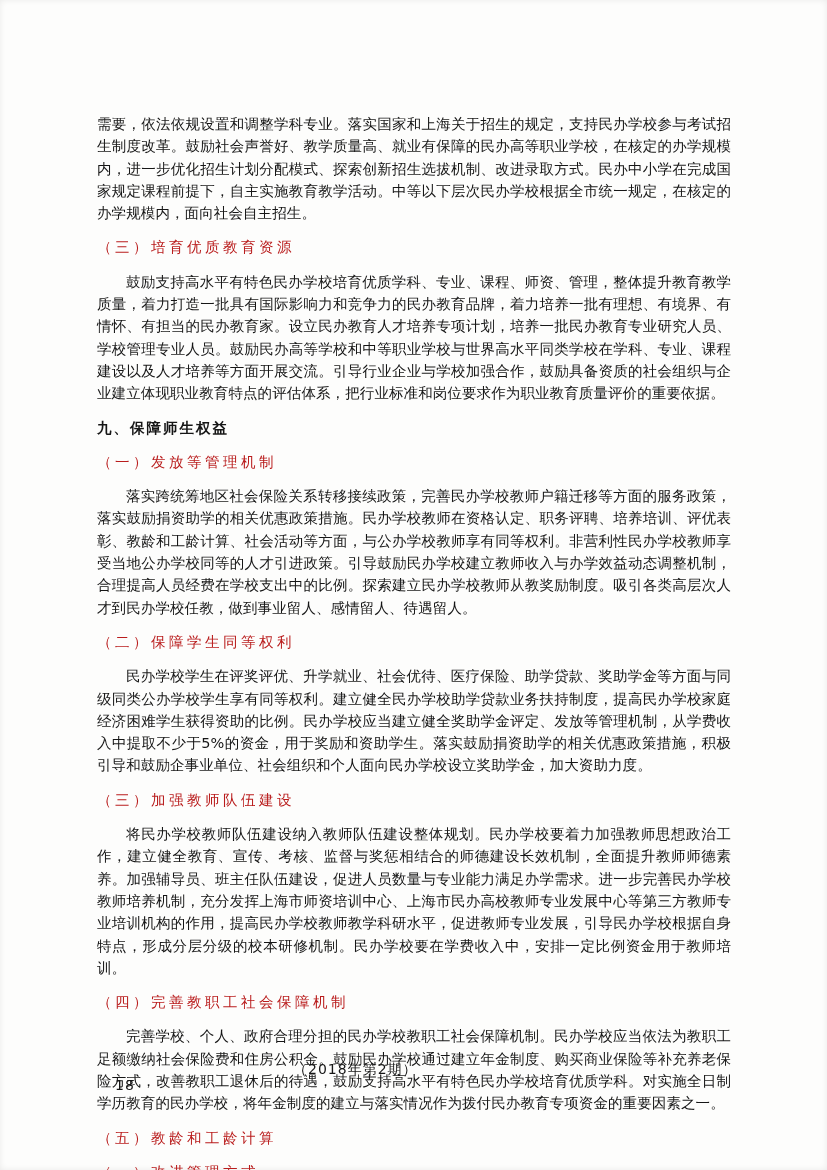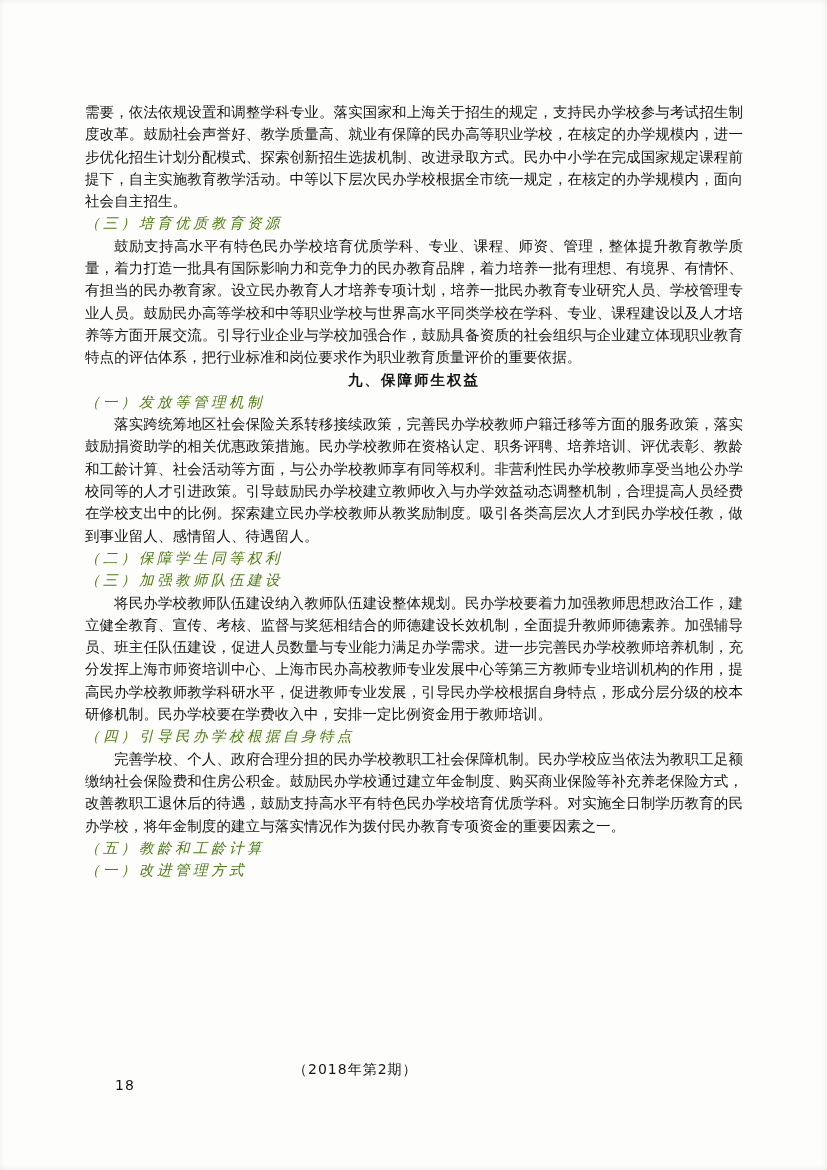--- a/index.html
+++ b/index.html
@@ -22,41 +22,40 @@
     position: absolute;
     left: 85px;
     top: 101px;
     width: 658px;
     font-size: 14.5px;
     line-height: 22.3px;
     text-align: justify;
     letter-spacing: 0.1px;
   }
   .content p {
-    margin: 0;
+    margin: 12px;
     padding: 0;
   }
   .para {
     text-indent: 2em;
   }
   .para-cont {
     text-indent: 0;
   }
   .section-heading {
     font-weight: bold;
     margin-left: 2em;
     letter-spacing: 2px;
-    text-align: center;
+    text-align: left;
   }
   .sub-heading {
-    font-style: italic;
     margin-left: 2em;
     letter-spacing: 3.5px;
     text-align: left;
-    color: #4d7c0f;
+    color: #b91c1c;
   }
   .footer {
     position: absolute;
     left: 85px;
     top: 1058px;
     width: 658px;
     height: 22px;
     font-size: 14px;
     line-height: 22px;
   }
@@ -78,23 +77,24 @@
 
 <div class="page">
   <div class="content">
     <p class="para para-cont">需要，依法依规设置和调整学科专业。落实国家和上海关于招生的规定，支持民办学校参与考试招生制度改革。鼓励社会声誉好、教学质量高、就业有保障的民办高等职业学校，在核定的办学规模内，进一步优化招生计划分配模式、探索创新招生选拔机制、改进录取方式。民办中小学在完成国家规定课程前提下，自主实施教育教学活动。中等以下层次民办学校根据全市统一规定，在核定的办学规模内，面向社会自主招生。</p>
     <p class="sub-heading">（三）培育优质教育资源</p>
     <p class="para">鼓励支持高水平有特色民办学校培育优质学科、专业、课程、师资、管理，整体提升教育教学质量，着力打造一批具有国际影响力和竞争力的民办教育品牌，着力培养一批有理想、有境界、有情怀、有担当的民办教育家。设立民办教育人才培养专项计划，培养一批民办教育专业研究人员、学校管理专业人员。鼓励民办高等学校和中等职业学校与世界高水平同类学校在学科、专业、课程建设以及人才培养等方面开展交流。引导行业企业与学校加强合作，鼓励具备资质的社会组织与企业建立体现职业教育特点的评估体系，把行业标准和岗位要求作为职业教育质量评价的重要依据。</p>
     <p class="section-heading">九、保障师生权益</p>
     <p class="sub-heading">（一）发放等管理机制</p>
     <p class="para">落实跨统筹地区社会保险关系转移接续政策，完善民办学校教师户籍迁移等方面的服务政策，落实鼓励捐资助学的相关优惠政策措施。民办学校教师在资格认定、职务评聘、培养培训、评优表彰、教龄和工龄计算、社会活动等方面，与公办学校教师享有同等权利。非营利性民办学校教师享受当地公办学校同等的人才引进政策。引导鼓励民办学校建立教师收入与办学效益动态调整机制，合理提高人员经费在学校支出中的比例。探索建立民办学校教师从教奖励制度。吸引各类高层次人才到民办学校任教，做到事业留人、感情留人、待遇留人。</p>
     <p class="sub-heading">（二）保障学生同等权利</p>
+    <p class="para">民办学校学生在评奖评优、升学就业、社会优待、医疗保险、助学贷款、奖助学金等方面与同级同类公办学校学生享有同等权利。建立健全民办学校助学贷款业务扶持制度，提高民办学校家庭经济困难学生获得资助的比例。民办学校应当建立健全奖助学金评定、发放等管理机制，从学费收入中提取不少于5%的资金，用于奖励和资助学生。落实鼓励捐资助学的相关优惠政策措施，积极引导和鼓励企事业单位、社会组织和个人面向民办学校设立奖助学金，加大资助力度。</p>
     <p class="sub-heading">（三）加强教师队伍建设</p>
     <p class="para">将民办学校教师队伍建设纳入教师队伍建设整体规划。民办学校要着力加强教师思想政治工作，建立健全教育、宣传、考核、监督与奖惩相结合的师德建设长效机制，全面提升教师师德素养。加强辅导员、班主任队伍建设，促进人员数量与专业能力满足办学需求。进一步完善民办学校教师培养机制，充分发挥上海市师资培训中心、上海市民办高校教师专业发展中心等第三方教师专业培训机构的作用，提高民办学校教师教学科研水平，促进教师专业发展，引导民办学校根据自身特点，形成分层分级的校本研修机制。民办学校要在学费收入中，安排一定比例资金用于教师培训。</p>
-    <p class="sub-heading">（四）引导民办学校根据自身特点</p>
+    <p class="sub-heading">（四）完善教职工社会保障机制</p>
     <p class="para">完善学校、个人、政府合理分担的民办学校教职工社会保障机制。民办学校应当依法为教职工足额缴纳社会保险费和住房公积金。鼓励民办学校通过建立年金制度、购买商业保险等补充养老保险方式，改善教职工退休后的待遇，鼓励支持高水平有特色民办学校培育优质学科。对实施全日制学历教育的民办学校，将年金制度的建立与落实情况作为拨付民办教育专项资金的重要因素之一。</p>
     <p class="sub-heading">（五）教龄和工龄计算</p>
     <p class="sub-heading">（一）改进管理方式</p>
   </div>
 
   <div class="footer">
     <span class="page-num">18</span>
     <span class="issue">（2018年第2期）</span>
   </div>
 </div>

